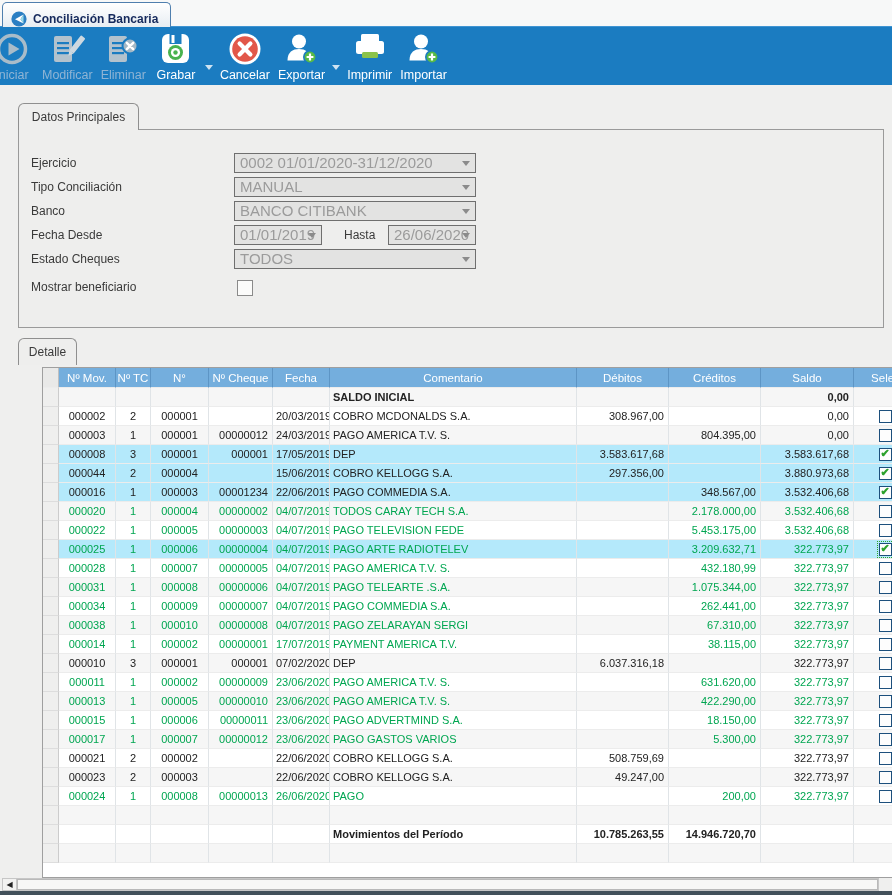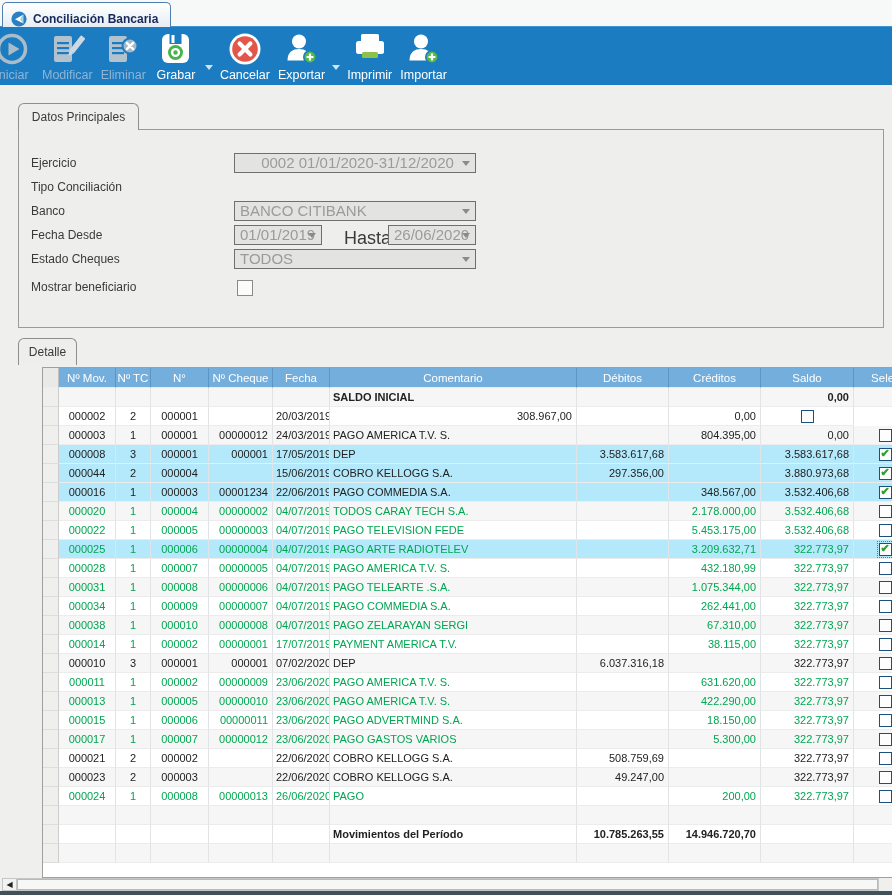--- a/index.html
+++ b/index.html
@@ -50,21 +50,21 @@
   .frow { position:absolute; left:0; width:100%; height:22px; }
   .flabel { position:absolute; left:12px; top:3px; font-size:12px; color:#3a3a3a; }
   .fld {
     position:absolute; height:20px; background:#e3e3e2; border:1px solid #6f6f6f;
     font-size:15px; color:#9b9b9b; line-height:18px; padding-left:5px;
     overflow:hidden; white-space:nowrap;
   }
   .fld .dcaret { position:absolute; right:5px; top:7px; border-left:4px solid transparent; border-right:4px solid transparent; border-top:5px solid #8b8b8b; }
   .fld-wide { left:215px; width:242px; }
   .fld-date { width:88px; }
-  .hasta-lbl { position:absolute; left:325px; top:3px; font-size:18px; color:#3a3a3a; }
+  .hasta-lbl { position:absolute; left:325px; top:3px; font-size:12px; color:#3a3a3a; }
   .form-check {
     position:absolute; left:218px; top:0px; width:16px; height:16px;
     background:#fbfbfa; border:1px solid #8a8a8a;
   }
 
   
   .detail-tab {
     position:absolute; left:18px; top:338px; width:59px; height:27px;
     background:#eeeeed; border:1px solid #8f8f8f; border-bottom:none;
     border-radius:6px 6px 0 0; z-index:2;
@@ -232,30 +232,34 @@
     </span>
     <span class="tlbl">Importar</span>
   </div>
 </div>
 
 <div class="form-tab">
   <span>Datos Principales</span>
 </div>
 <div class="panel">
 
-  <div class="frow" style="top:23px;text-align:center;">
+  <div class="frow" style="top:23px;">
     <span class="flabel">Ejercicio</span>
     <div class="fld fld-wide">
       <span>0002 01/01/2020-31/12/2020</span>
       <span class="dcaret"></span>
     </div>
   </div>
 
   <div class="frow" style="top:47px;">
     <span class="flabel">Tipo Conciliación</span>
+    <div class="fld fld-wide">
+      <span>MANUAL</span>
+      <span class="dcaret"></span>
+    </div>
   </div>
 
   <div class="frow" style="top:71px;">
     <span class="flabel">Banco</span>
     <div class="fld fld-wide">
       <span>BANCO CITIBANK</span>
       <span class="dcaret"></span>
     </div>
   </div>
 
@@ -318,20 +322,21 @@
         <div class="gc c-saldo">0,00</div>
         <div class="gc c-sel"></div>
       </div>
       <div class="grow">
         <div class="gc sel"></div>
         <div class="gc c-mov">000002</div>
         <div class="gc c-tc">2</div>
         <div class="gc c-n">000001</div>
         <div class="gc c-cheque"></div>
         <div class="gc c-fecha">20/03/2019</div>
+        <div class="gc c-com">COBRO MCDONALDS S.A.</div>
         <div class="gc c-deb">308.967,00</div>
         <div class="gc c-cred"></div>
         <div class="gc c-saldo">0,00</div>
         <div class="gc c-sel">
           <span class="cb"></span>
         </div>
       </div>
       <div class="grow odd">
         <div class="gc sel"></div>
         <div class="gc c-mov">000003</div>

